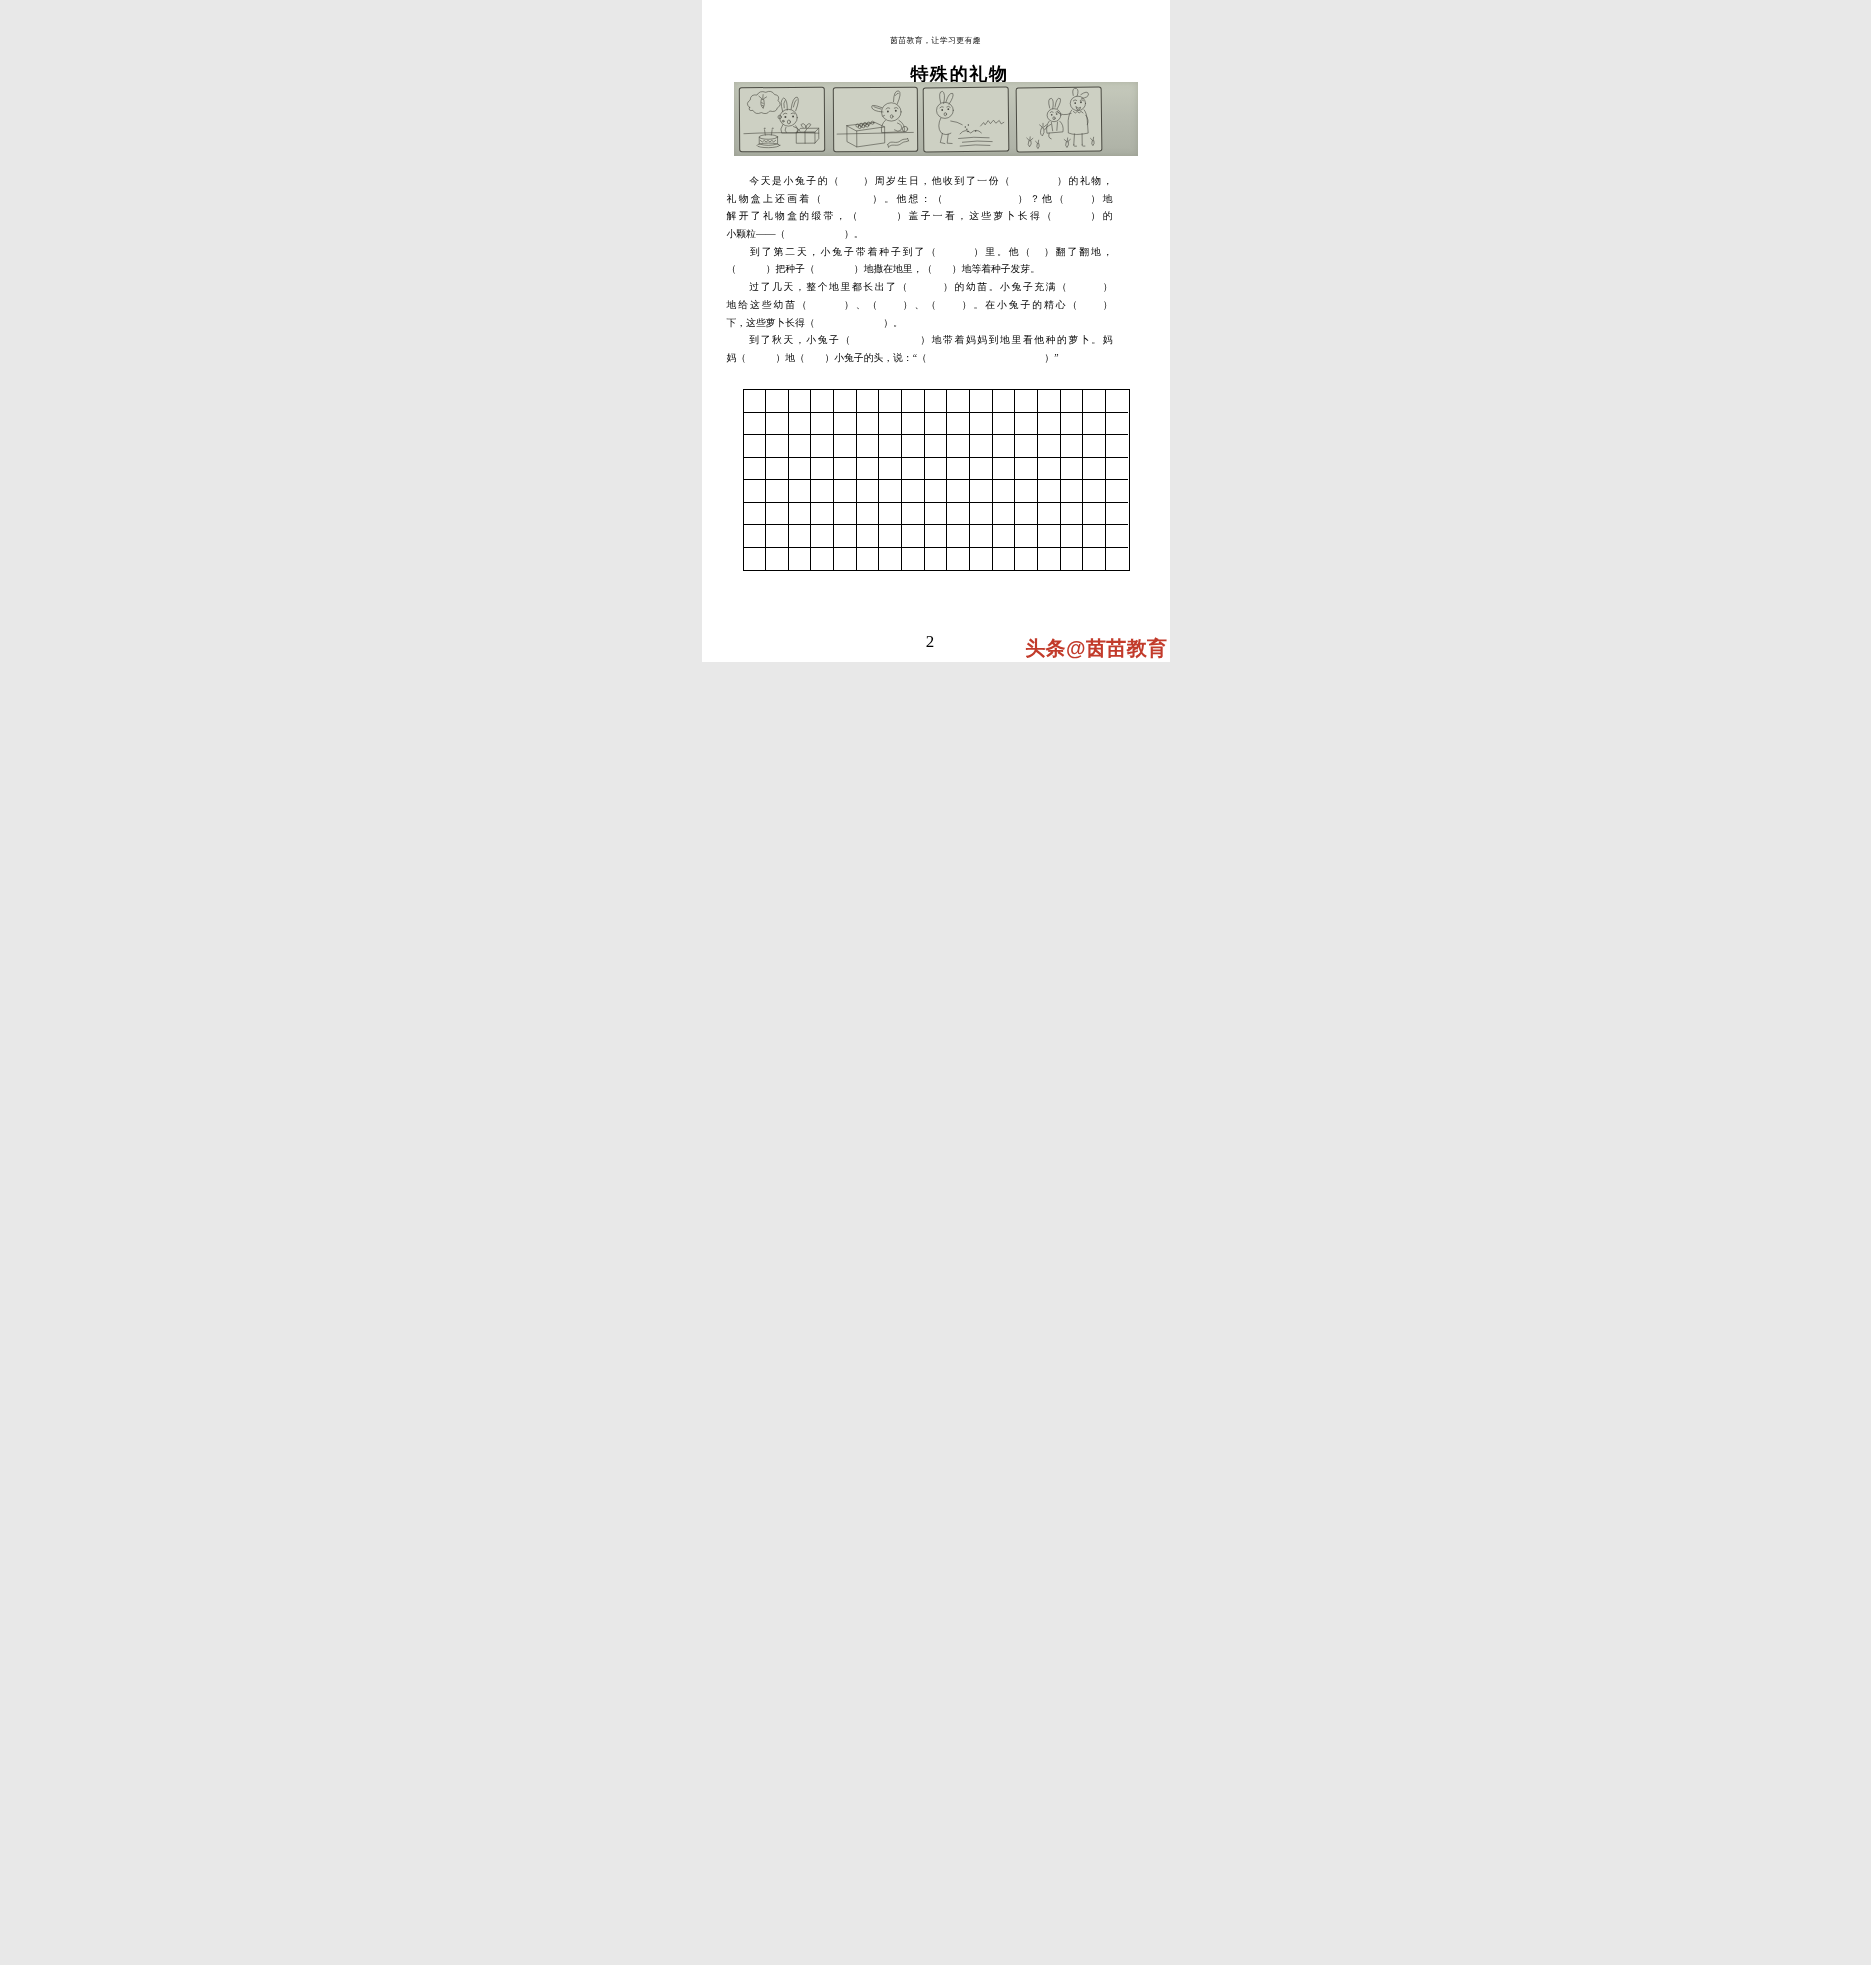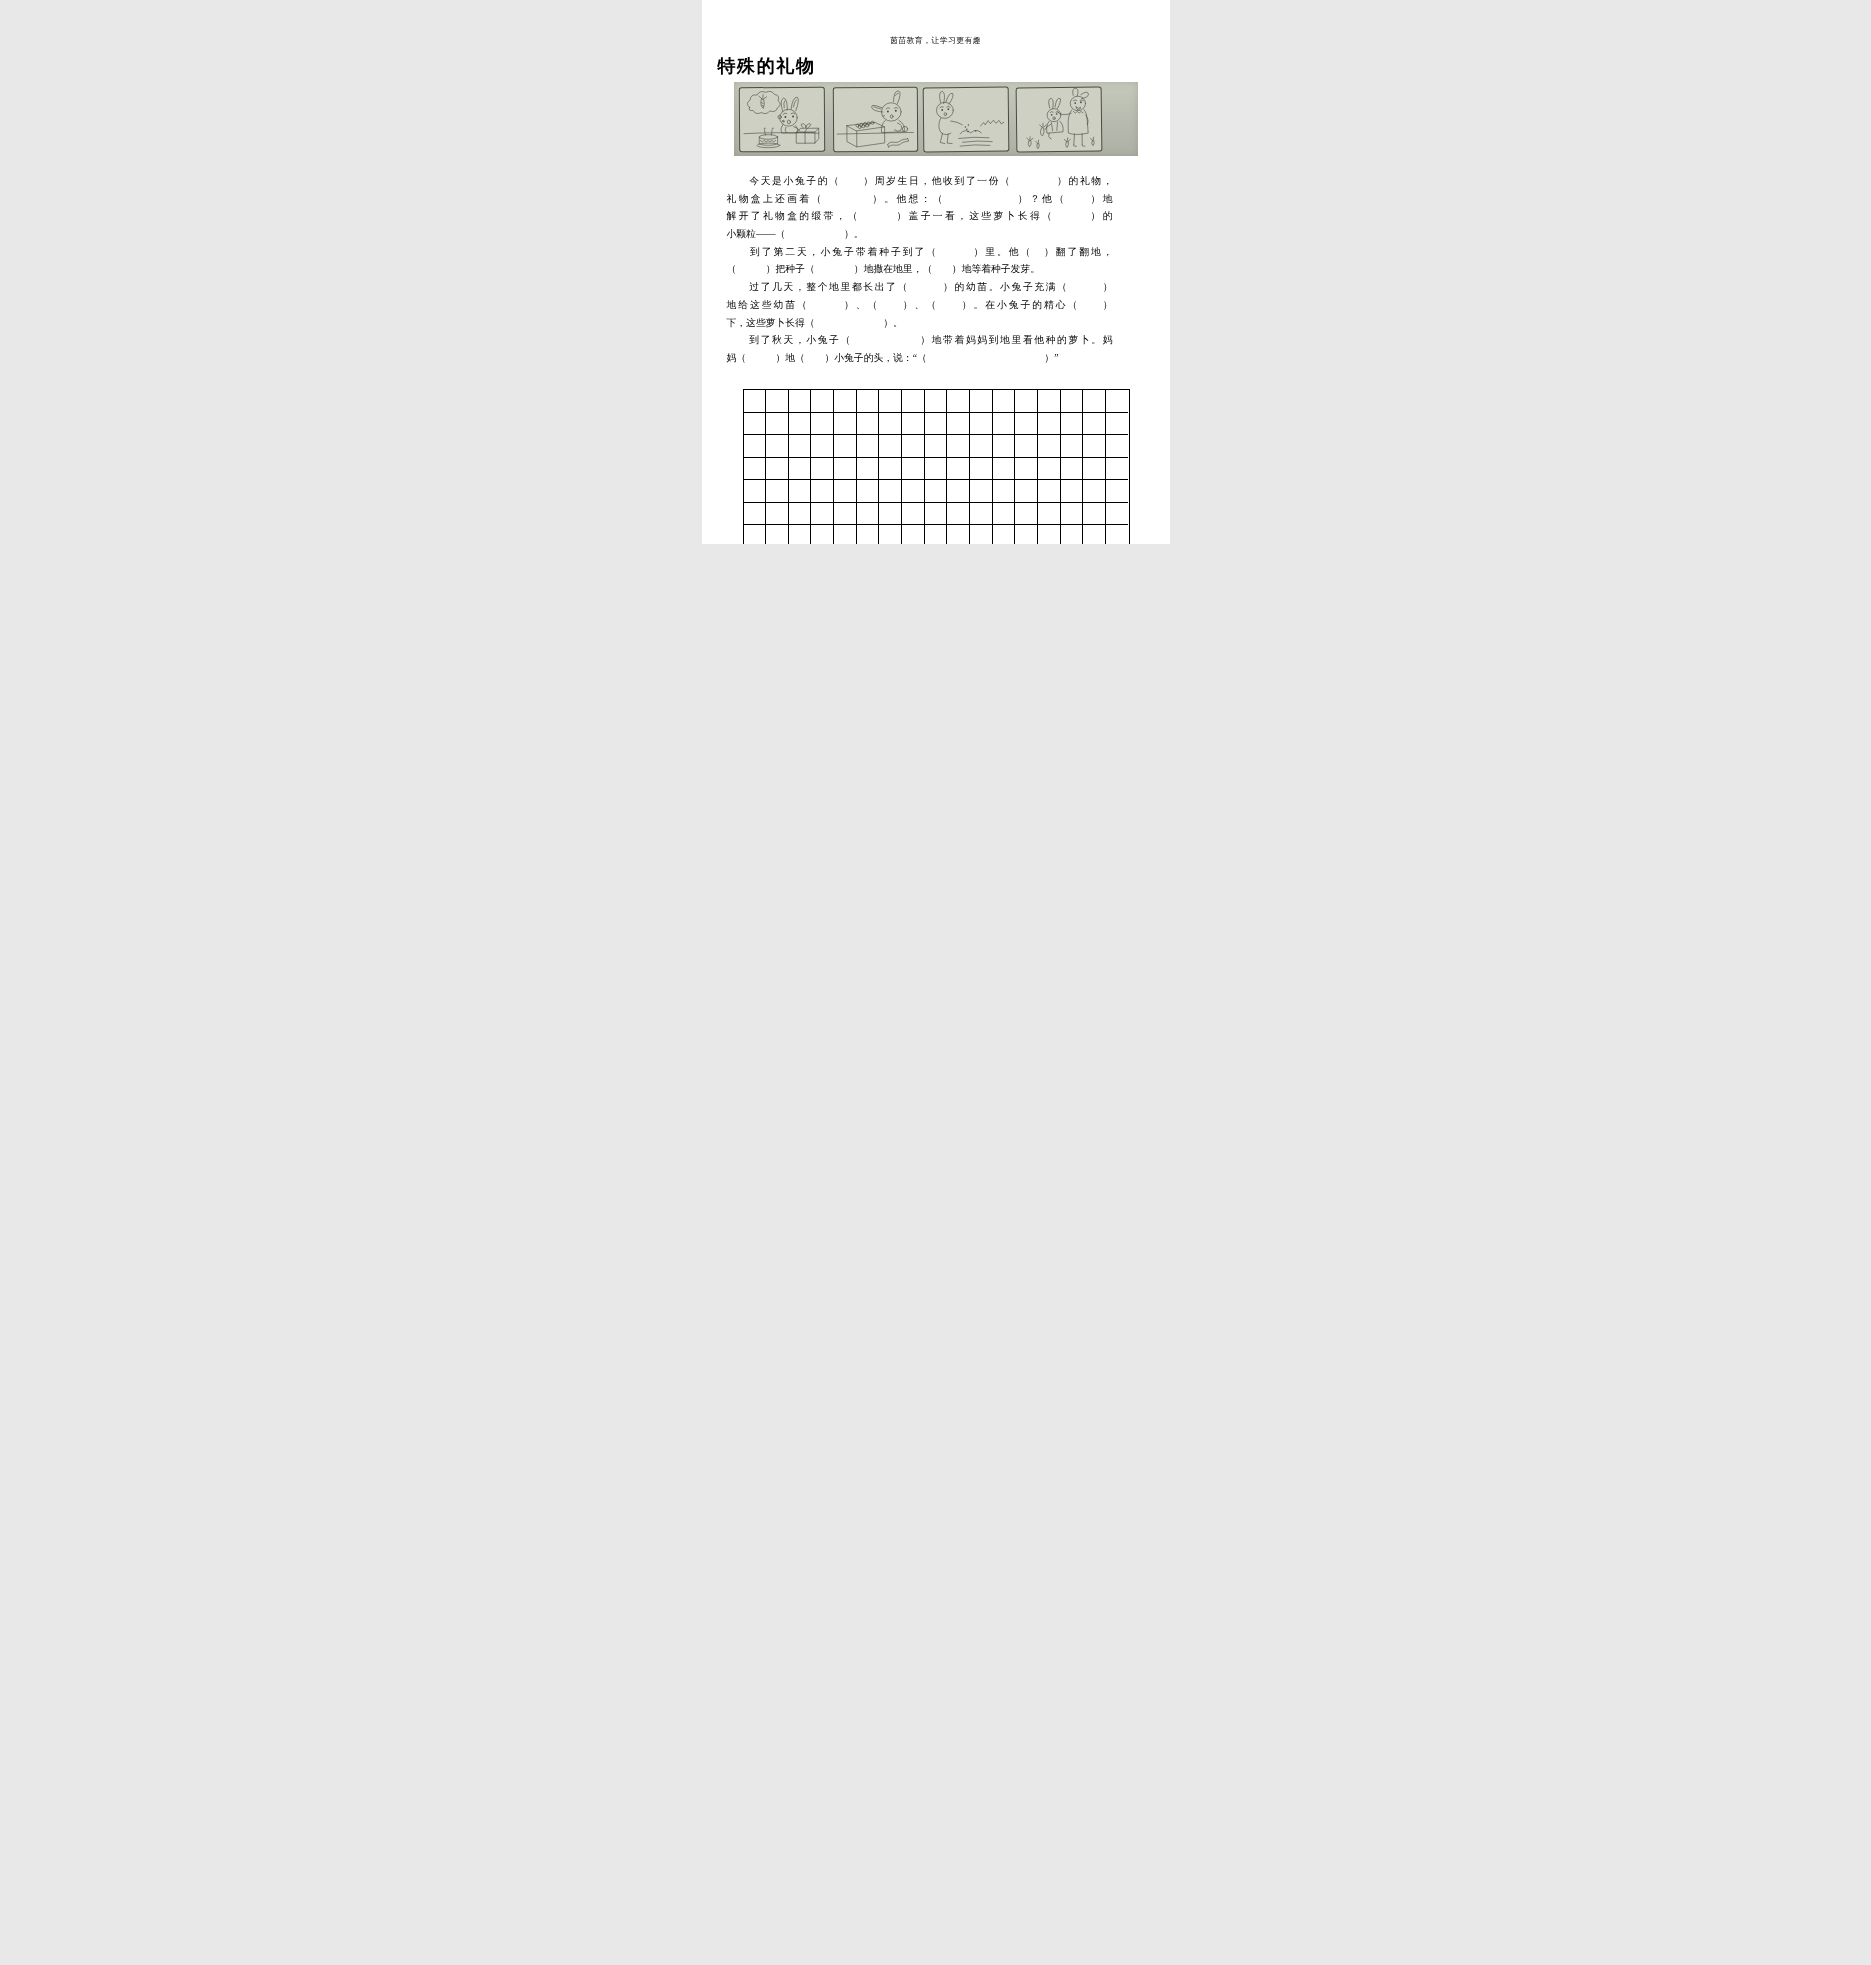--- a/index.html
+++ b/index.html
@@ -1,25 +1,25 @@
 <!DOCTYPE html>
 <html style="font-size:6.3px"><head>
 <meta charset="utf-8">
 <style>
   html,body{margin:0;padding:0;background:#e8e8e8;}
   .page{
-    position:relative;width:468px;height:544px;margin:0 auto;background:#ffffff;
+    position:relative;width:468px;height:662px;margin:0 auto;background:#ffffff;
     font-family:"Liberation Serif","DejaVu Serif",serif;color:#000;overflow:hidden;
   }
   .header{
     position:absolute;top:35px;left:0;width:100%;text-align:center;
     font-size:7.9px;letter-spacing:0.4px;color:#111;
   }
   .title{
-    position:absolute;top:46px;left:0;width:100%;margin:8px;
+    position:absolute;top:46px;left:0;width:100%;margin:16px;text-align:center;
     font-size:18px;font-weight:bold;letter-spacing:1.6px;color:#000;padding-left:8px;
   }
   
   .photo{
     position:absolute;left:32px;top:82px;width:404px;height:74px;
     background:linear-gradient(180deg,#c6cabc 0%,#b8bcb0 50%,#adb1a5 100%);
     box-shadow:inset 0 0 7px rgba(90,95,80,.25);
   }
   .panel{
     position:absolute;top:5.1px;height:65px;background:#cdd0c3;

